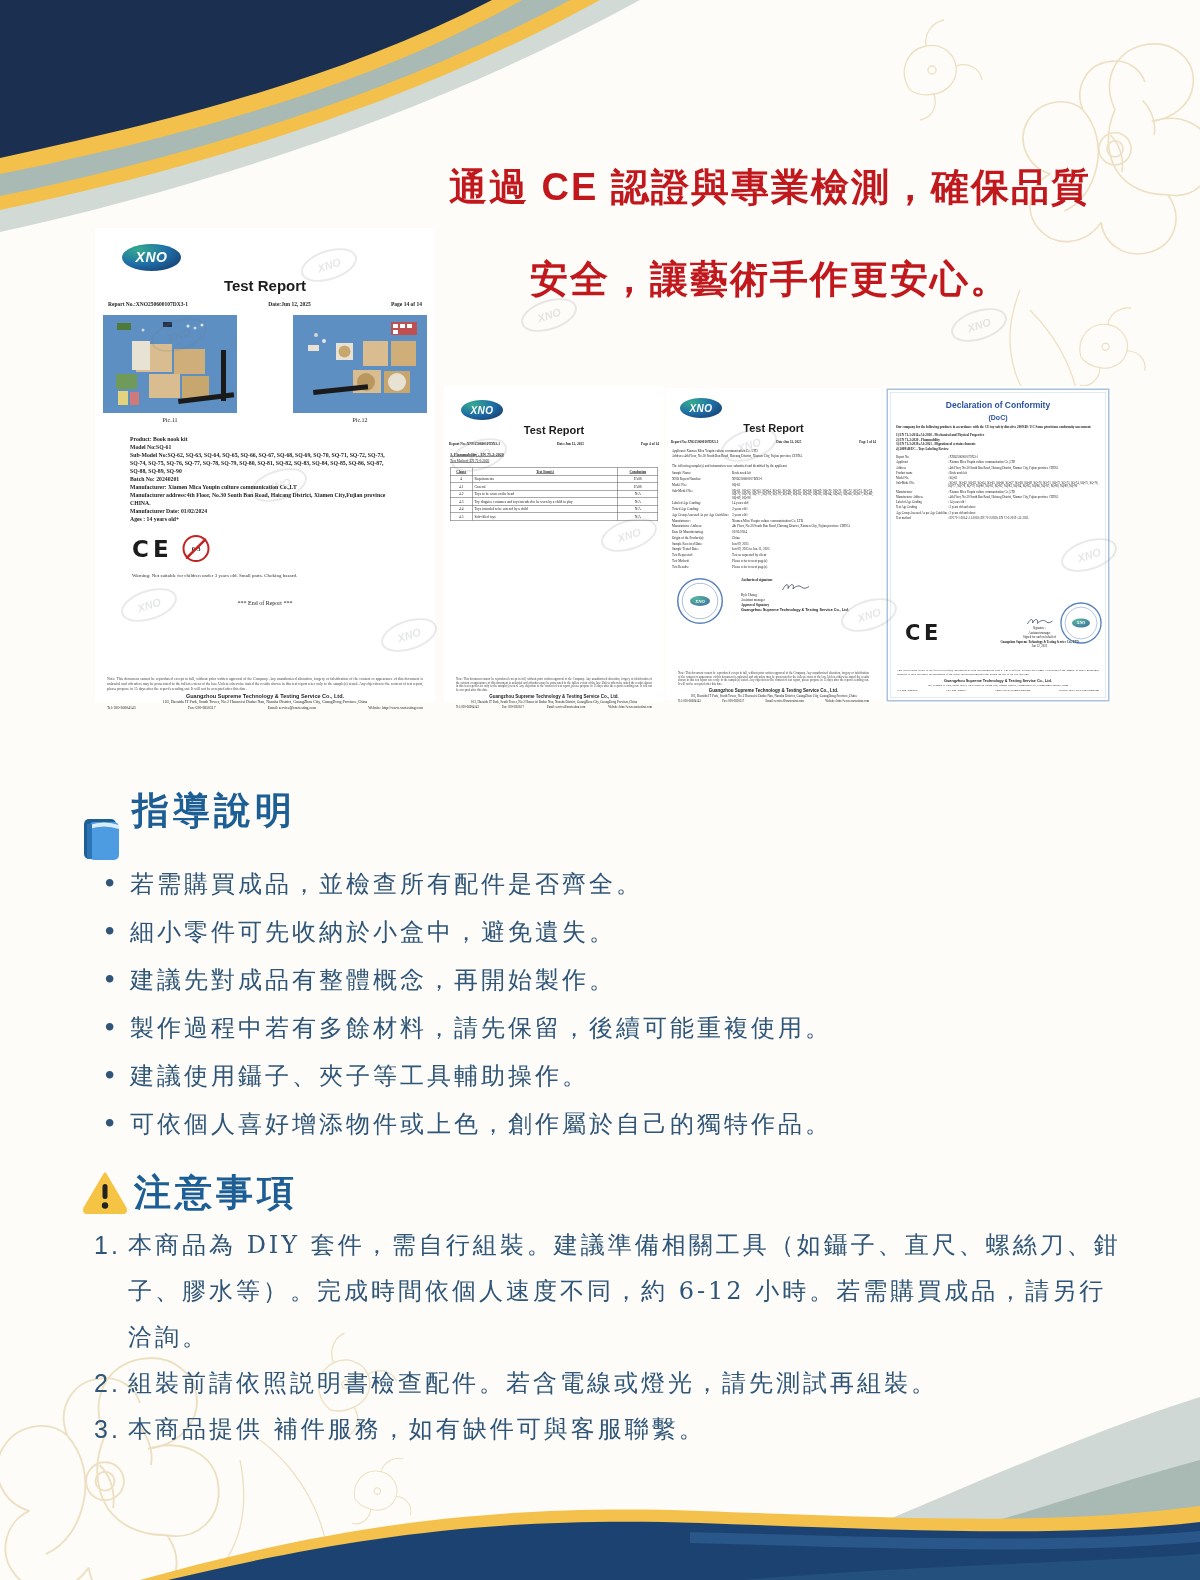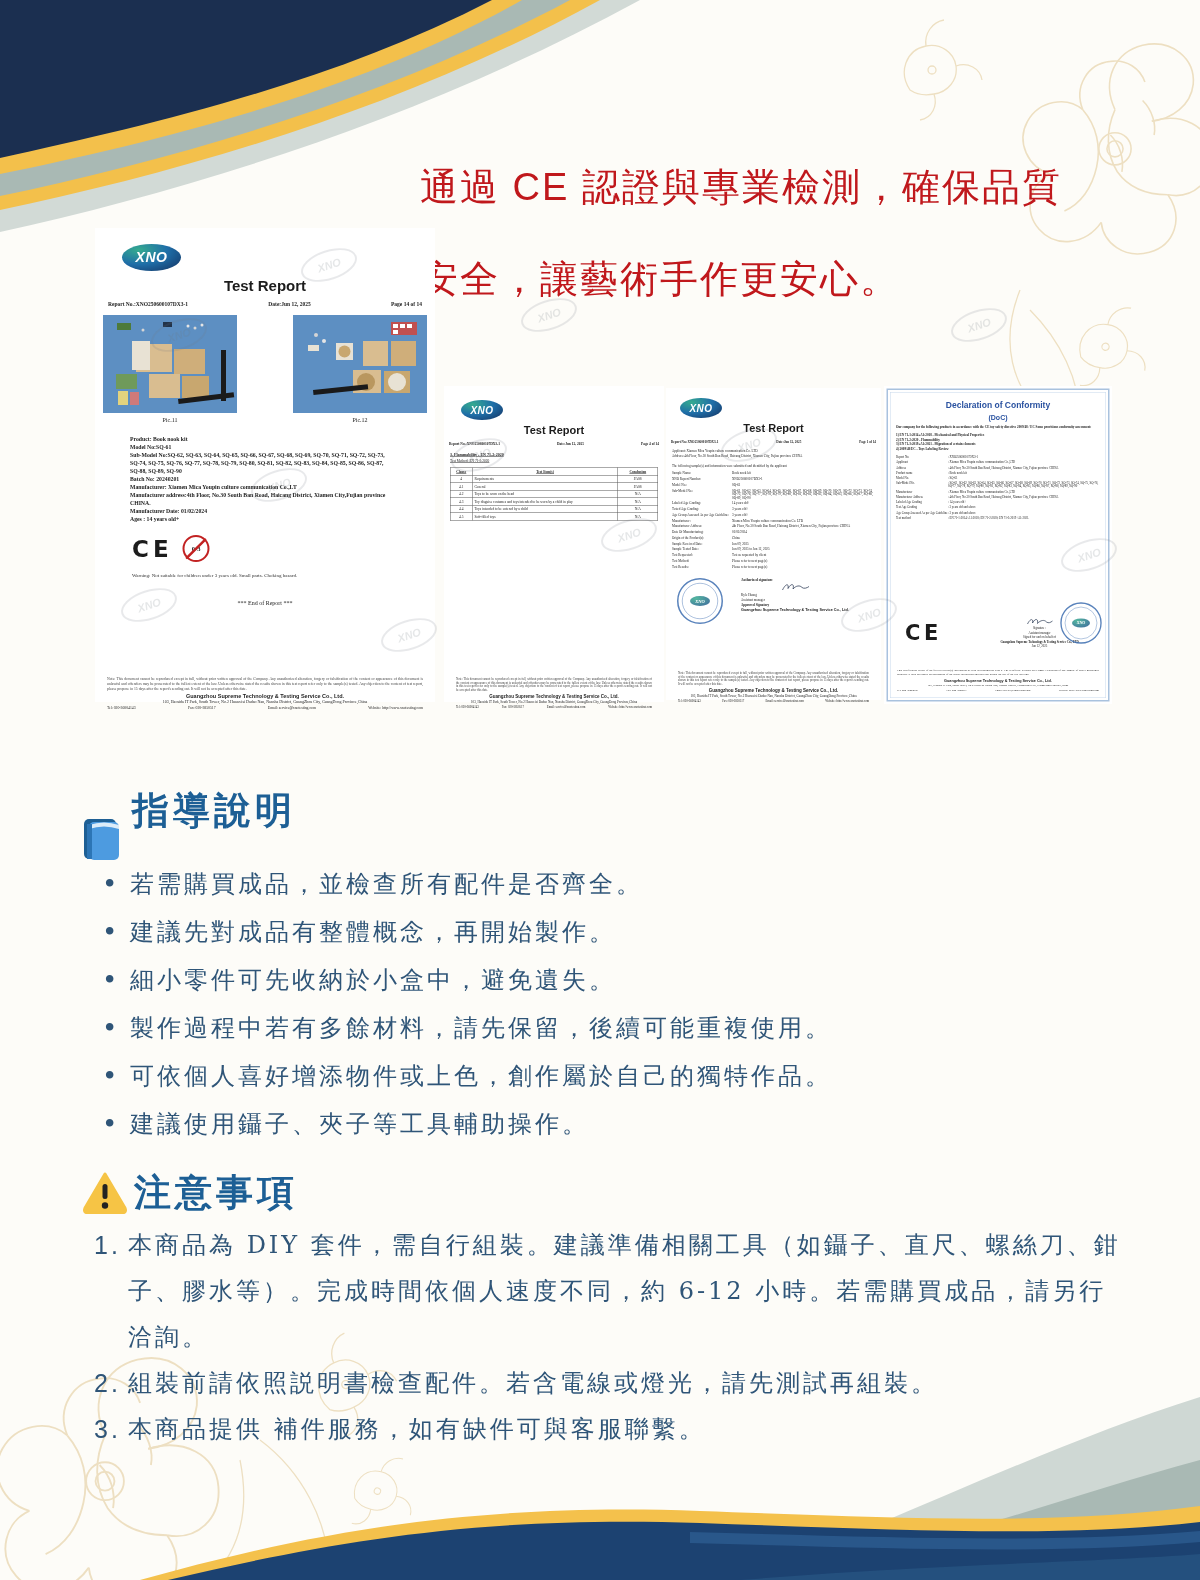--- a/index.html
+++ b/index.html
@@ -5,22 +5,22 @@
   html,body{margin:0;padding:0;background:#e9e9e9;}
   .page{position:relative;width:1200px;height:1580px;background:#fdfcf8;overflow:hidden;
         font-family:"Liberation Sans",sans-serif;}
   .abs{position:absolute;}
 
   
   .deco-svg{position:absolute;pointer-events:none;}
   .floral{color:#ead9b5;opacity:.8;}
 
   
-  .heading{position:absolute;left:420px;top:164px;width:700px;text-align:left;
-           color:#c0181c;font-weight:400;font-size:38px;line-height:46px;letter-spacing:2px;}
+  .heading{position:absolute;left:420px;top:164px;width:700px;text-align:center;
+           color:#c0181c;font-weight:700;font-size:38px;line-height:46px;letter-spacing:2px;}
   .heading .h2{margin-top:46px;}
 
   
   .wm{position:absolute;width:54px;height:26px;border:2px solid rgba(110,120,130,.16);
       border-radius:50%;color:rgba(110,120,130,.18);font-size:11px;font-weight:bold;font-style:italic;
       display:flex;align-items:center;justify-content:center;transform:rotate(-18deg);z-index:5;}
 
   
   .cert{position:absolute;background:#ffffff;}
   .c2x{transform:scale(.5);transform-origin:0 0;position:relative;
@@ -598,25 +598,25 @@
   <svg class="abs" style="left:80px;top:816px" width="42" height="46" viewBox="0 0 42 46">
     <rect x="4" y="3" width="32" height="40" rx="5" fill="#1e5f94"></rect>
     <rect x="9" y="6" width="30" height="38" rx="5" fill="#4d9be0"></rect>
     <path d="M9 9 Q24 4 39 9 L39 13 Q24 8 9 13 Z" fill="#dcecf9"></path>
     <rect x="7" y="8" width="5" height="35" fill="#2c75b5"></rect>
   </svg>
   <div class="sect-title" style="left:132px;top:786px">指導說明</div>
   <ul class="cn-list" style="left:96px;top:860px;width:1020px">
 
   <li>若需購買成品，並檢查所有配件是否齊全。</li>
+      <li>細小零件可先收納於小盒中，避免遺失。</li>
       <li>建議先對成品有整體概念，再開始製作。</li>
-      <li>細小零件可先收納於小盒中，避免遺失。</li>
       <li>製作過程中若有多餘材料，請先保留，後續可能重複使用。</li>
+      <li>建議使用鑷子、夾子等工具輔助操作。</li>
       <li>可依個人喜好增添物件或上色，創作屬於自己的獨特作品。</li>
-      <li>建議使用鑷子、夾子等工具輔助操作。</li>
     </ul>
 
   <svg class="abs" style="left:82px;top:1172px" width="46" height="42" viewBox="0 0 46 42">
     <path d="M23 2 L43 36 Q45 41 39 41 L7 41 Q1 41 3 36 Z" fill="#f6c445" stroke="#f6c445" stroke-width="3" stroke-linejoin="round"></path>
     <rect x="20.5" y="12" width="5" height="15" rx="2.5" fill="#222"></rect>
     <circle cx="23" cy="33.5" r="3.2" fill="#222"></circle>
   </svg>
   <div class="sect-title" style="left:134px;top:1168px">注意事項</div>
   <ol class="cn-list" style="left:94px;top:1222px;width:1030px">
 

